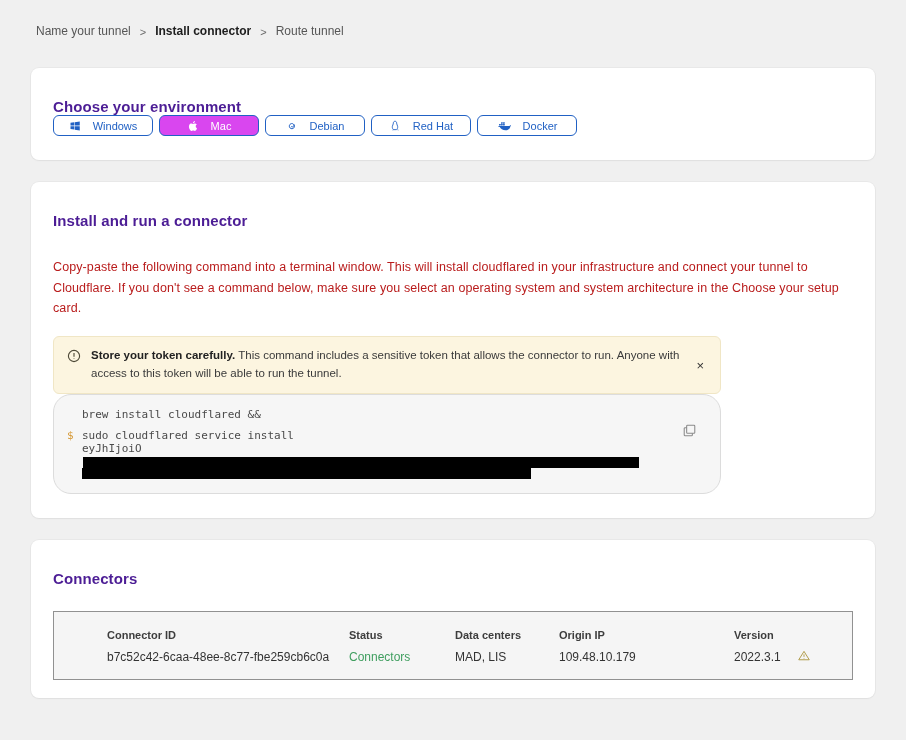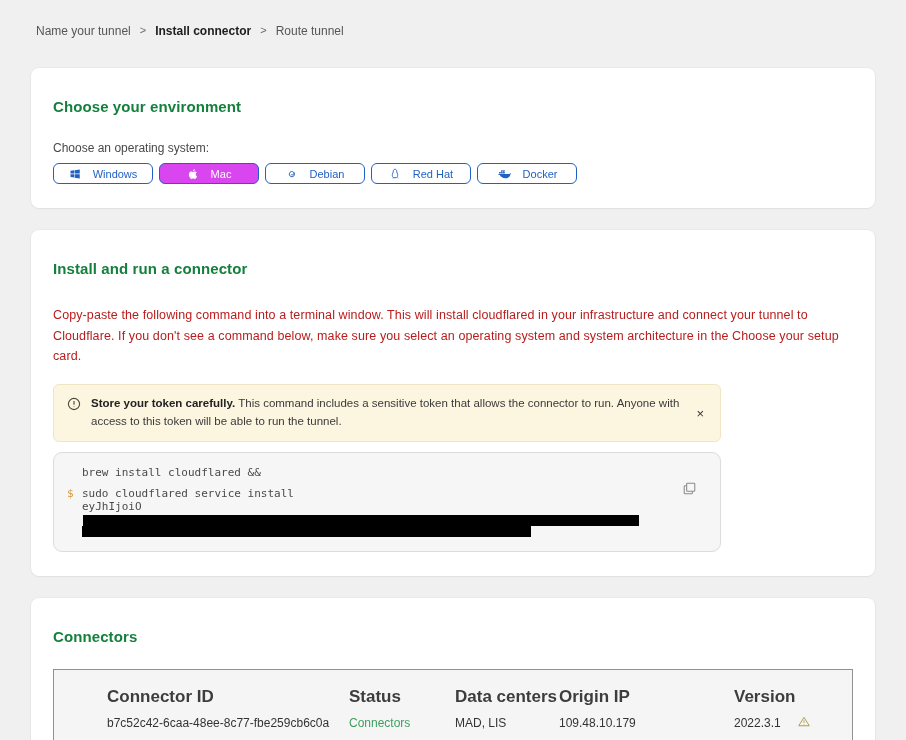--- a/index.html
+++ b/index.html
@@ -8,37 +8,37 @@
     height: 740px;
     background: #f0f0f0;
     font-family: "Liberation Sans", sans-serif;
     color: #333;
     overflow: hidden;
   }
   .page { padding: 24px 31px 0 31px; }
 
   
   .breadcrumb {
-    display: flex; align-items: flex-start; gap: 9px;
+    display: flex; align-items: flex-end; gap: 9px;
     font-size: 12px; color: #565656; padding-left: 5px; margin-bottom: 30px;
   }
   .breadcrumb .crumb { cursor: default; }
   .breadcrumb .crumb.active { font-weight: bold; color: #1d1d1d; }
   .breadcrumb .sep { color: #6b6b6b; font-size: 11px; }
 
   
   .card {
     background: #ffffff;
     border-radius: 8px;
     box-shadow: 0 0 0 1px rgba(0,0,0,0.03), 0 1px 2px rgba(0,0,0,0.04);
     margin-bottom: 22px;
     padding: 30px 30px 24px 22px;
   }
   .card h2 {
-    font-size: 15px; font-weight: bold; color: #15803d; letter-spacing: .1px;
+    font-size: 15px; font-weight: bold; color: #4c1d95; letter-spacing: .1px;
   }
 
   
   .os-label { font-size: 12px; color: #494949; margin-top: 26px; margin-bottom: 8px; }
   .os-row { display: flex; gap: 6px; }
   .os-btn {
     width: 100px; height: 21px;
     display: flex; align-items: center; justify-content: center; gap: 12px;
     background: #fff; border: 1px solid #2161c4; border-radius: 6px;
     color: #2161c4; font-family: "Liberation Sans", sans-serif;
@@ -60,22 +60,22 @@
   }
   .banner .alert-ic { flex: 0 0 auto; margin-top: 2px; }
   .banner .banner-text { flex: 1 1 auto; font-size: 11.5px; line-height: 1.55; color: #3a3a3a; }
   .banner .banner-text b { color: #222; }
   .banner .close-btn {
     flex: 0 0 auto; border: none; background: transparent; cursor: pointer;
     font-size: 13px; color: #333; line-height: 1; padding: 4px 4px; margin-top: 8px;
     font-family: "Liberation Sans", sans-serif;
   }
   .codeblock {
-    width: 668px; margin-top: 10px; position: relative;
-    background: #f6f6f6; border: 1px solid #dcdcdc; border-radius: 9px;
+    width: 668px; position: relative;
+    background: #f6f6f6; border: 1px solid #dcdcdc; border-radius: 18px;
     padding: 13px 40px 14px 13px;
     font-family: "DejaVu Sans Mono", monospace; font-size: 11px; color: #4a4a4a;
   }
   .code-line { display: flex; line-height: 13px; }
   .code-line .prompt { width: 15px; flex: 0 0 auto; color: #d79b3a; }
   .code-line.second { margin-top: 8px; }
   .redact { display: inline-block; background: #000; height: 11px; vertical-align: text-bottom; }
   .redact.bar1 { width: 556px; margin-left: 1px; }
   .redact.bar2 { width: 449px; }
   .copy-btn {
@@ -84,41 +84,40 @@
   }
 
   
   .card.connectors { padding-bottom: 18px; }
   .conn-table {
     width: 800px; margin-top: 24px;
     background: #f5f5f5; border: 1px solid #919191;
     padding: 17px 0 15px 53px;
   }
   .conn-grid { display: grid; grid-template-columns: 242px 106px 104px 175px auto; }
-  .conn-grid.head { font-size: 17px; font-weight: bold; color: #3d3d3d; }
+  .conn-grid.head { font-size: 11px; font-weight: bold; color: #3d3d3d; }
   .conn-grid.row { margin-top: 9px; font-size: 12px; color: #333; }
   .status-connected { color: #3f9e5f; }
   .version-cell { display: flex; align-items: center; gap: 17px; }
 </style>
 </head>
 <body>
 
 <div class="page">
 
   <nav class="breadcrumb">
     <span class="crumb">Name your tunnel</span>
     <span class="sep">&gt;</span>
     <span class="crumb active">Install connector</span>
     <span class="sep">&gt;</span>
     <span class="crumb">Route tunnel</span>
   </nav>
 
   <section class="card">
     <h2>Choose your environment</h2>
-    <div class="os-label">Choose an operating system:</div>
     <div class="os-row">
 
       <button class="os-btn">
         <span>
           <svg width="12" height="12" viewBox="0 0 24 24">
               <path fill="#2161c4" d="M3 5.7l7.5-1.1v6.6H3V5.7zm8.6-1.2L21.5 3v8.2h-9.9V4.5zM3 12.3h7.5v6.6L3 17.8v-5.5zm8.6 0h9.9V21l-9.9-1.5v-7.2z"></path>
             </svg>
         </span>
         <span>Windows</span>
       </button>

